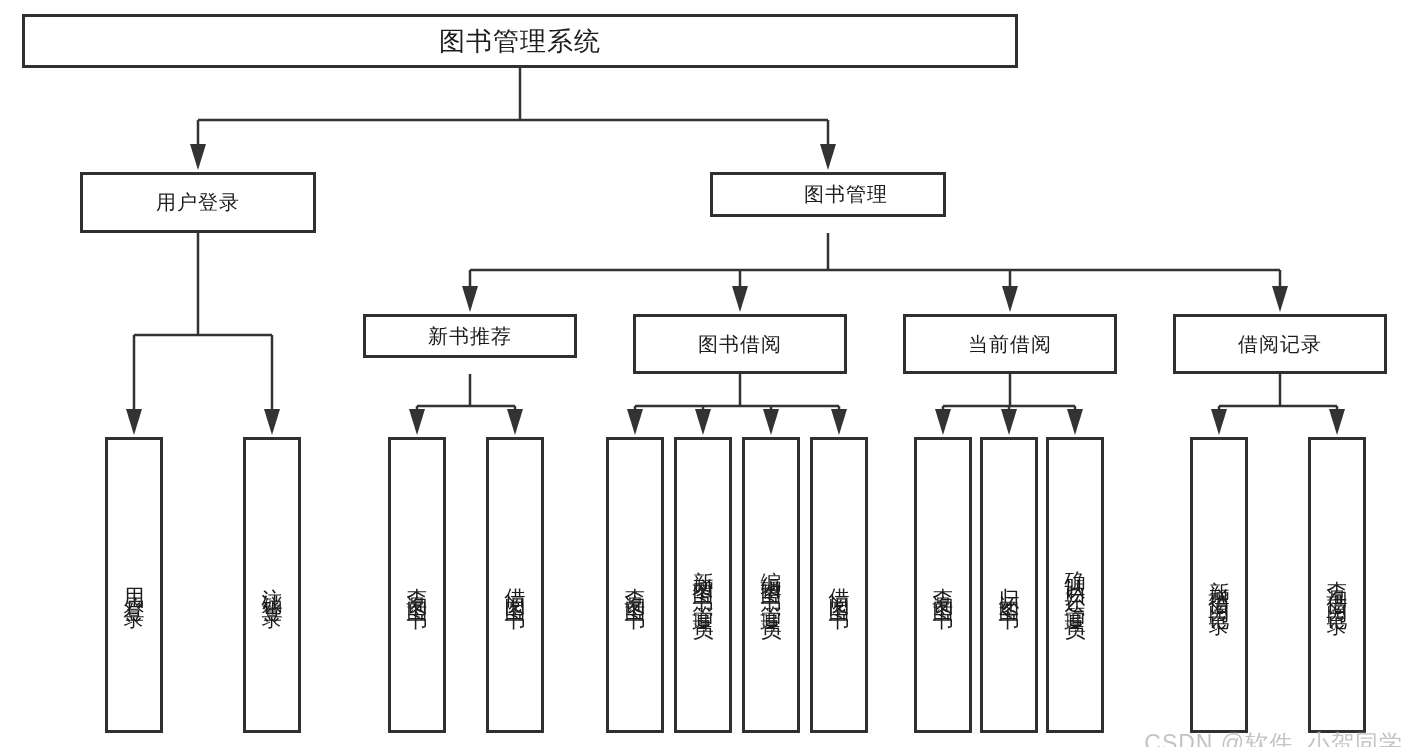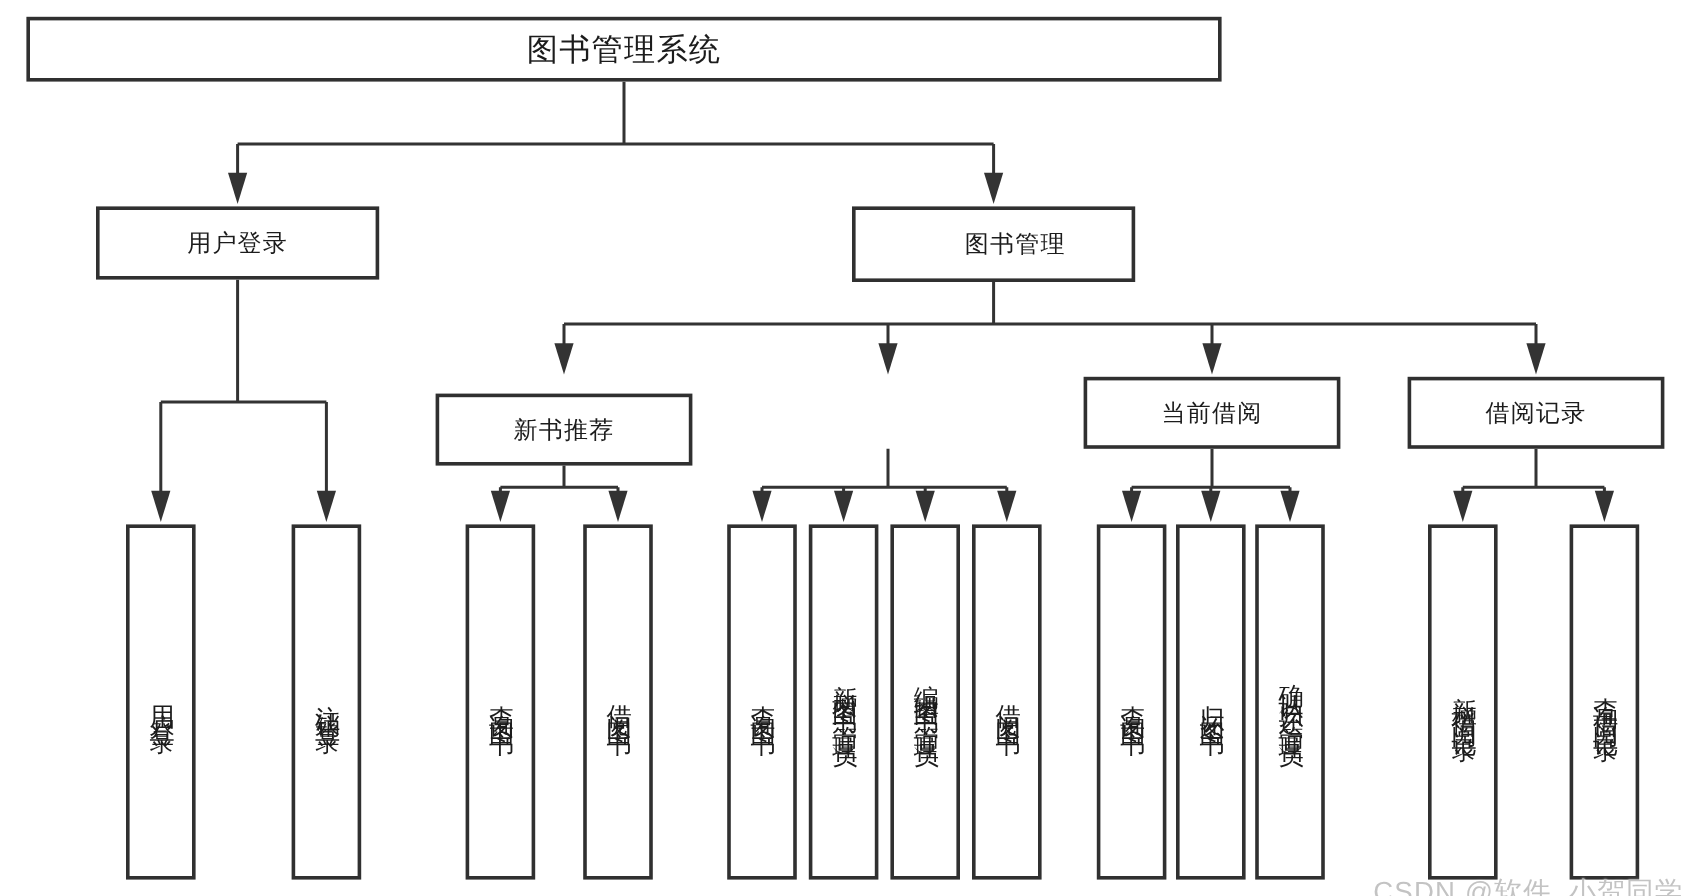--- a/index.html
+++ b/index.html
@@ -108,26 +108,29 @@
     </g>
   </svg>
 
   <div class="node root-box" style="left:22px; top:14px; width:996px; height:54px;">
     <span>图书管理系统</span>
   </div>
 
   <div class="node hbox" style="left:80px; top:172px; width:236px; height:61px;">
     <span>用户登录</span>
   </div>
-  <div class="node hbox" style="left:710px; top:172px; width:236px; height:63px;padding-left:36px;">
+  <div class="node hbox" style="left:710px; top:172px; width:236px; height:45px;padding-left:36px;">
     <span>图书管理</span>
   </div>
 
-  <div class="node hbox" style="left:363px; top:328px; width:214px; height:60px;">
+  <div class="node hbox" style="left:363px; top:314px; width:214px; height:44px;">
     <span>新书推荐</span>
+  </div>
+  <div class="node hbox" style="left:633px; top:314px; width:214px; height:60px;">
+    <span>图书借阅</span>
   </div>
   <div class="node hbox" style="left:903px; top:314px; width:214px; height:60px;font-family:Liberation Mono, monospace;">
     <span>当前借阅</span>
   </div>
   <div class="node hbox" style="left:1173px; top:314px; width:214px; height:60px;font-family:Liberation Mono, monospace;">
     <span>借阅记录</span>
   </div>
 
   <div class="node vbox" style="left:105px;">
     <span>用户登录</span>

